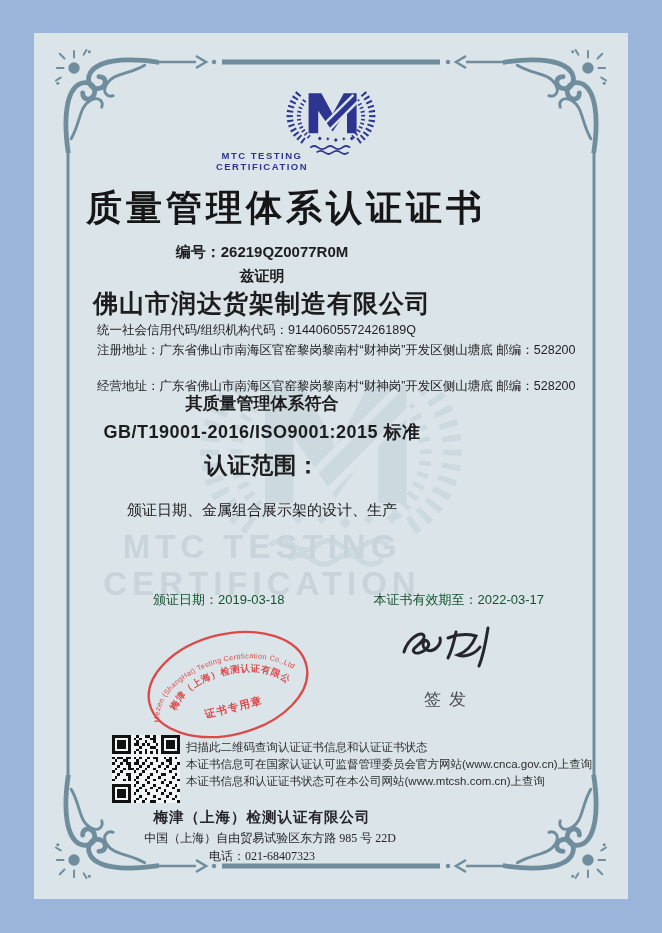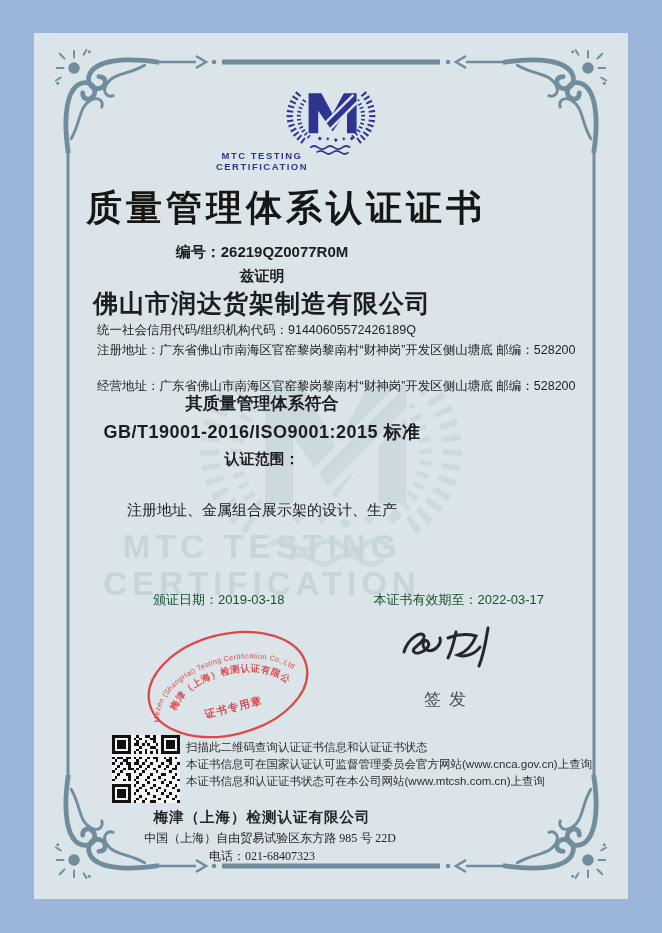--- a/index.html
+++ b/index.html
@@ -30,21 +30,21 @@
   .title{top:184px;font-size:36px;font-weight:bold;letter-spacing:4px;color:#161616;padding-left:24px;}
   .certno{top:243px;font-size:15px;font-weight:bold;}
   .certify{top:267px;font-size:15px;font-weight:bold;}
   .company{top:287px;font-size:25px;font-weight:bold;letter-spacing:1px;}
   .leftblock{position:absolute;left:97px;white-space:nowrap;font-size:12.5px;color:#1f1f22;}
   .credit{top:322px;}
   .regaddr{top:342px;}
   .bizaddr{top:362px;margin-top:16px;}
   .conform{top:392px;font-size:17px;font-weight:bold;}
   .standard{top:420px;font-size:18px;font-weight:bold;letter-spacing:.5px;}
-  .scopelabel{top:450px;font-size:15px;font-weight:bold;}
+  .scopelabel{top:450px;font-size:23px;font-weight:bold;}
   .scope{top:501px;font-size:15px;}
   .wmtext{color:var(--wm);font-weight:bold;letter-spacing:5px;}
   .wm1{top:528px;font-size:33px;}
   .wm2{top:565px;font-size:33px;}
   .wm-logo{position:absolute;left:166px;top:352px;width:330px;height:224px;color:#7f98a6;opacity:.14;}
   .dates{position:absolute;left:153px;right:118px;top:591px;display:flex;justify-content:space-between;font-size:13px;font-weight:normal;color:#14532d;white-space:nowrap;}
   .stamp-svg{position:absolute;left:142px;top:628px;width:172px;height:113px;transform:rotate(-14deg);opacity:.92;}
   .sig-svg{position:absolute;left:398px;top:622px;width:100px;height:52px;}
   .signlabel{position:absolute;left:424px;top:688px;font-size:17px;letter-spacing:8px;color:#4a4a52;}
   .qr{position:absolute;left:112px;top:735px;width:68px;height:68px;}
@@ -149,21 +149,21 @@
   <div class="trow certify">兹证明</div>
   <div class="trow company">佛山市润达货架制造有限公司</div>
 
   <div class="leftblock credit">统一社会信用代码/组织机构代码：91440605572426189Q</div>
   <div class="leftblock regaddr">注册地址：广东省佛山市南海区官窑黎岗黎南村“财神岗”开发区侧山塘底  邮编：528200</div>
   <div class="leftblock bizaddr">经营地址：广东省佛山市南海区官窑黎岗黎南村“财神岗”开发区侧山塘底  邮编：528200</div>
 
   <div class="trow conform">其质量管理体系符合</div>
   <div class="trow standard">GB/T19001-2016/ISO9001:2015 标准</div>
   <div class="trow scopelabel">认证范围：</div>
-  <div class="trow scope">注册地址、金属组合展示架的设计、生产</div>
+  <div class="trow scope">颁证日期、金属组合展示架的设计、生产</div>
 
   <div class="dates">
     <span><span>颁证日期：</span><span>2019-03-18</span></span>
     <span><span>本证书有效期至：</span><span>2022-03-17</span></span>
   </div>
 
   <svg class="stamp-svg" viewBox="0 0 260 170">
     <defs>
       <path id="stampOuterPath" d="M 16,118 A 114,68 0 1 1 244,118" fill="none"></path>
       <path id="stampInnerPath" d="M 40,112 A 92,54 0 0 1 220,112" fill="none"></path>

